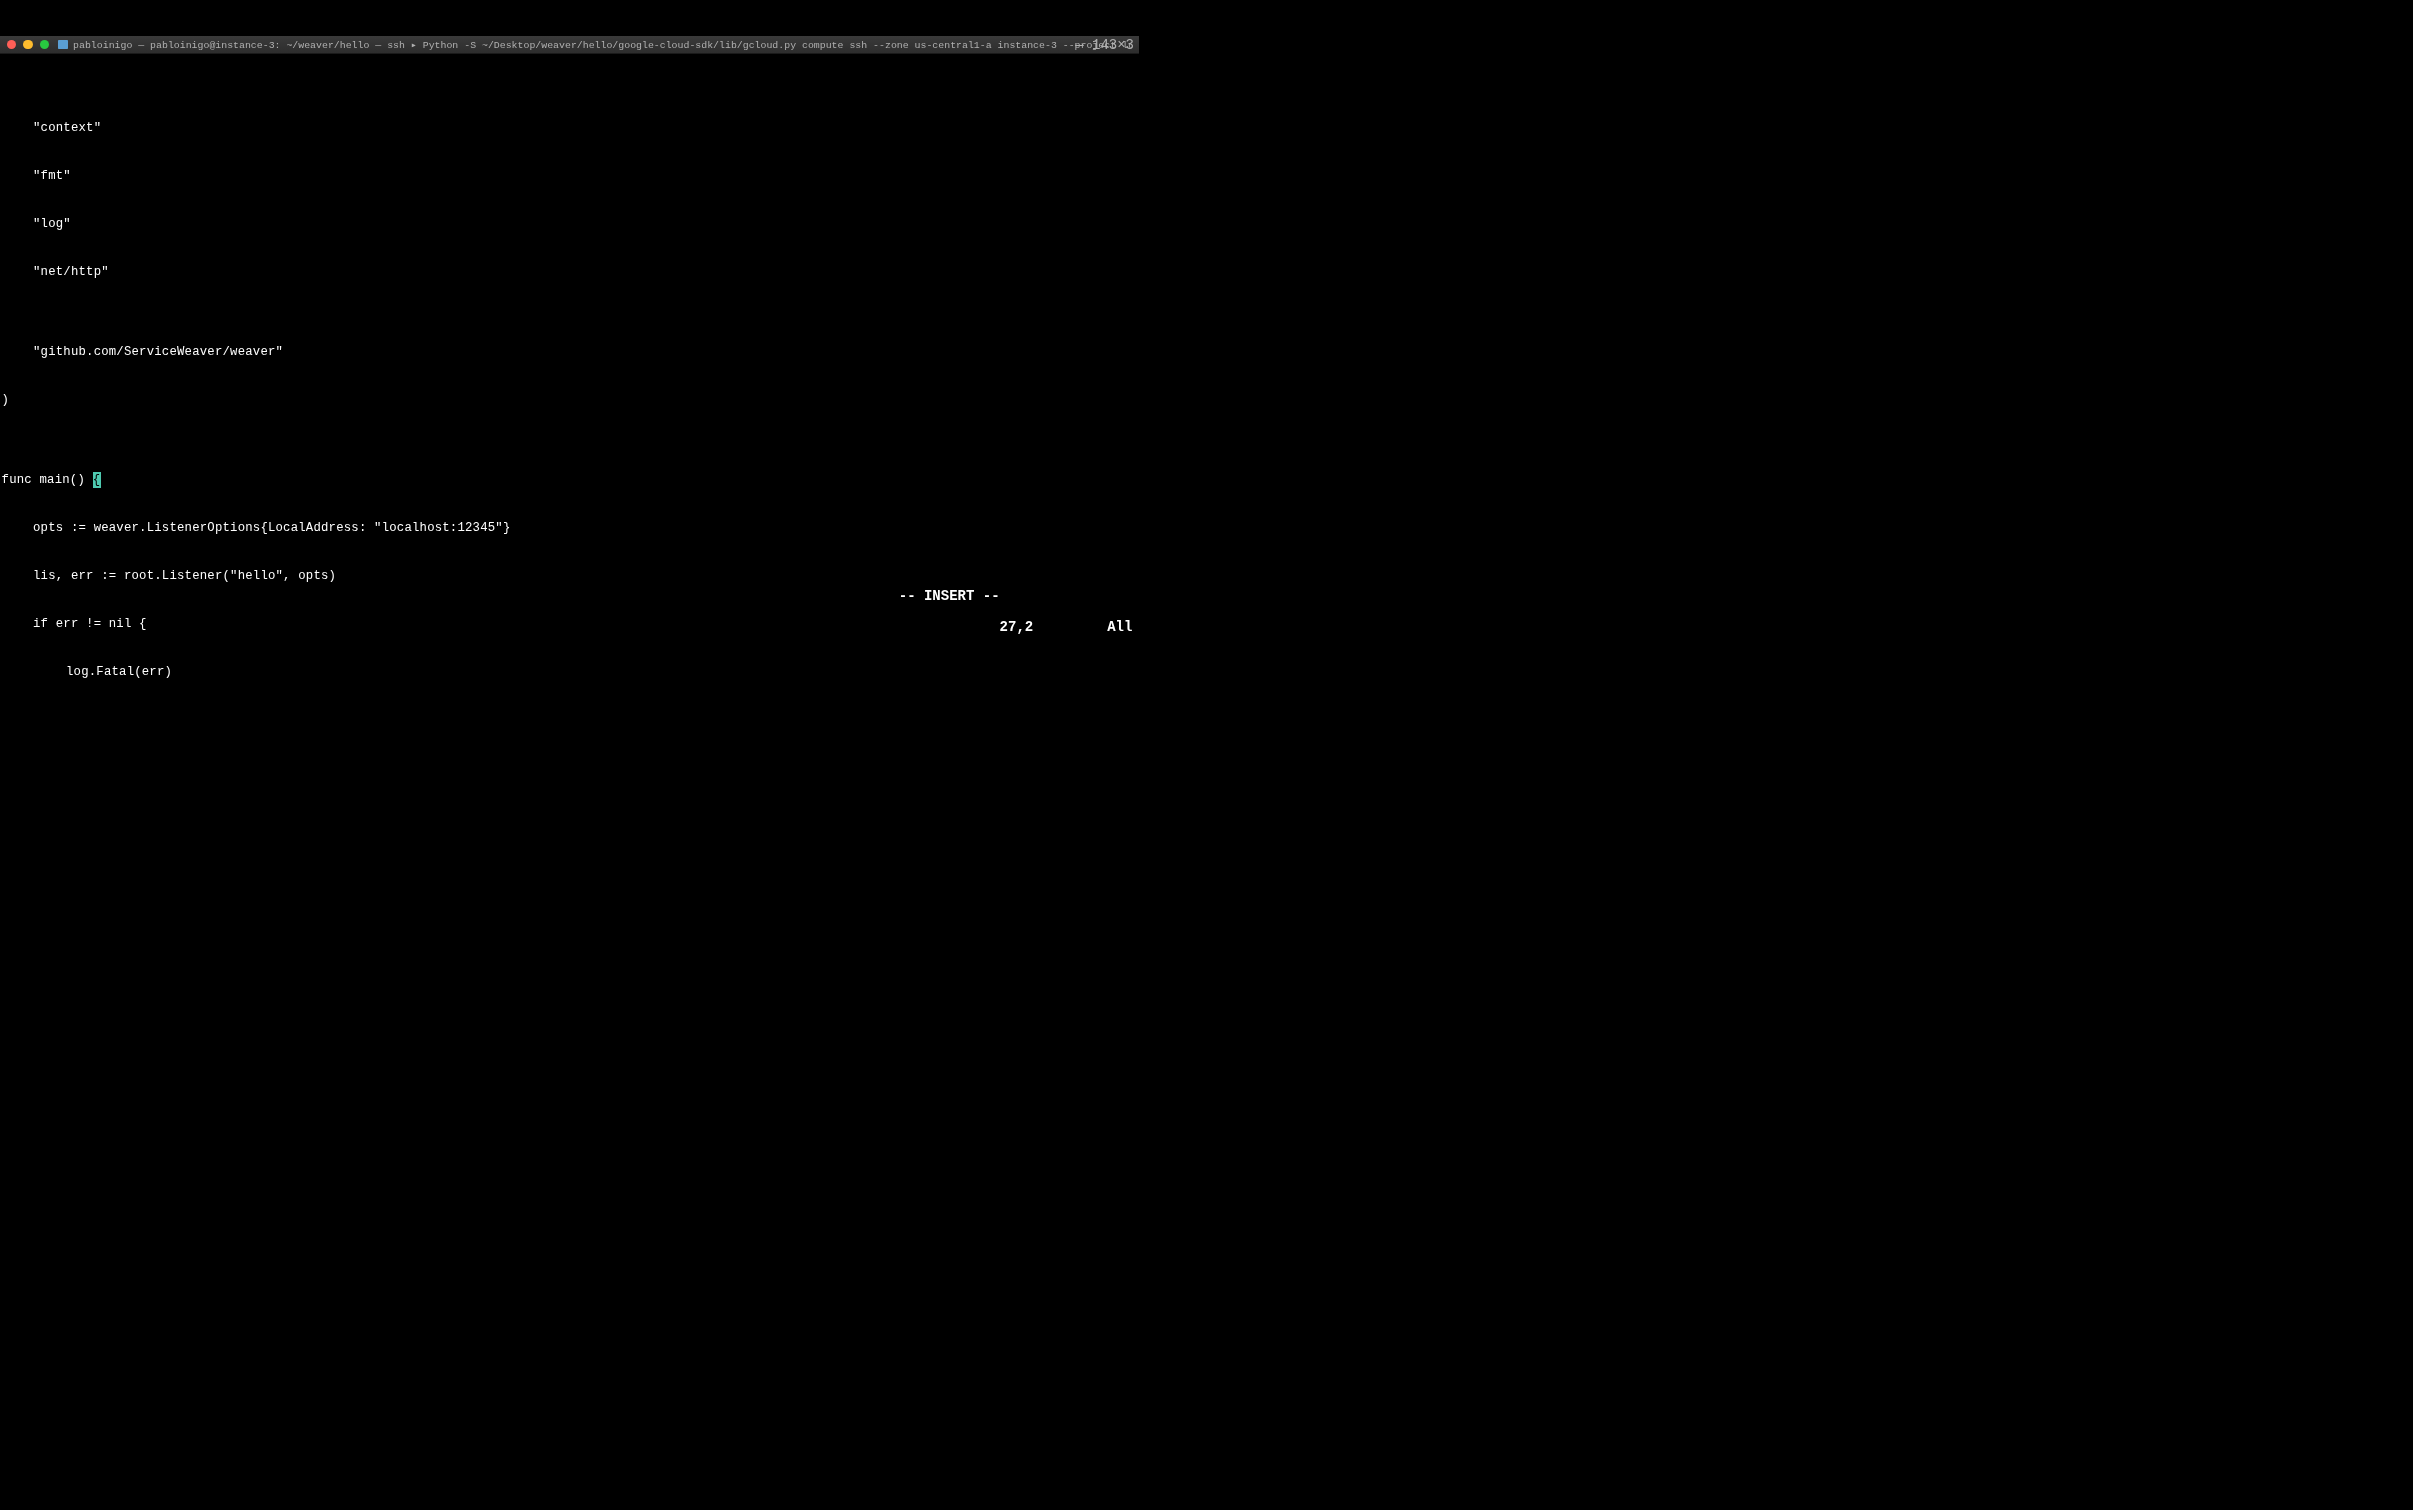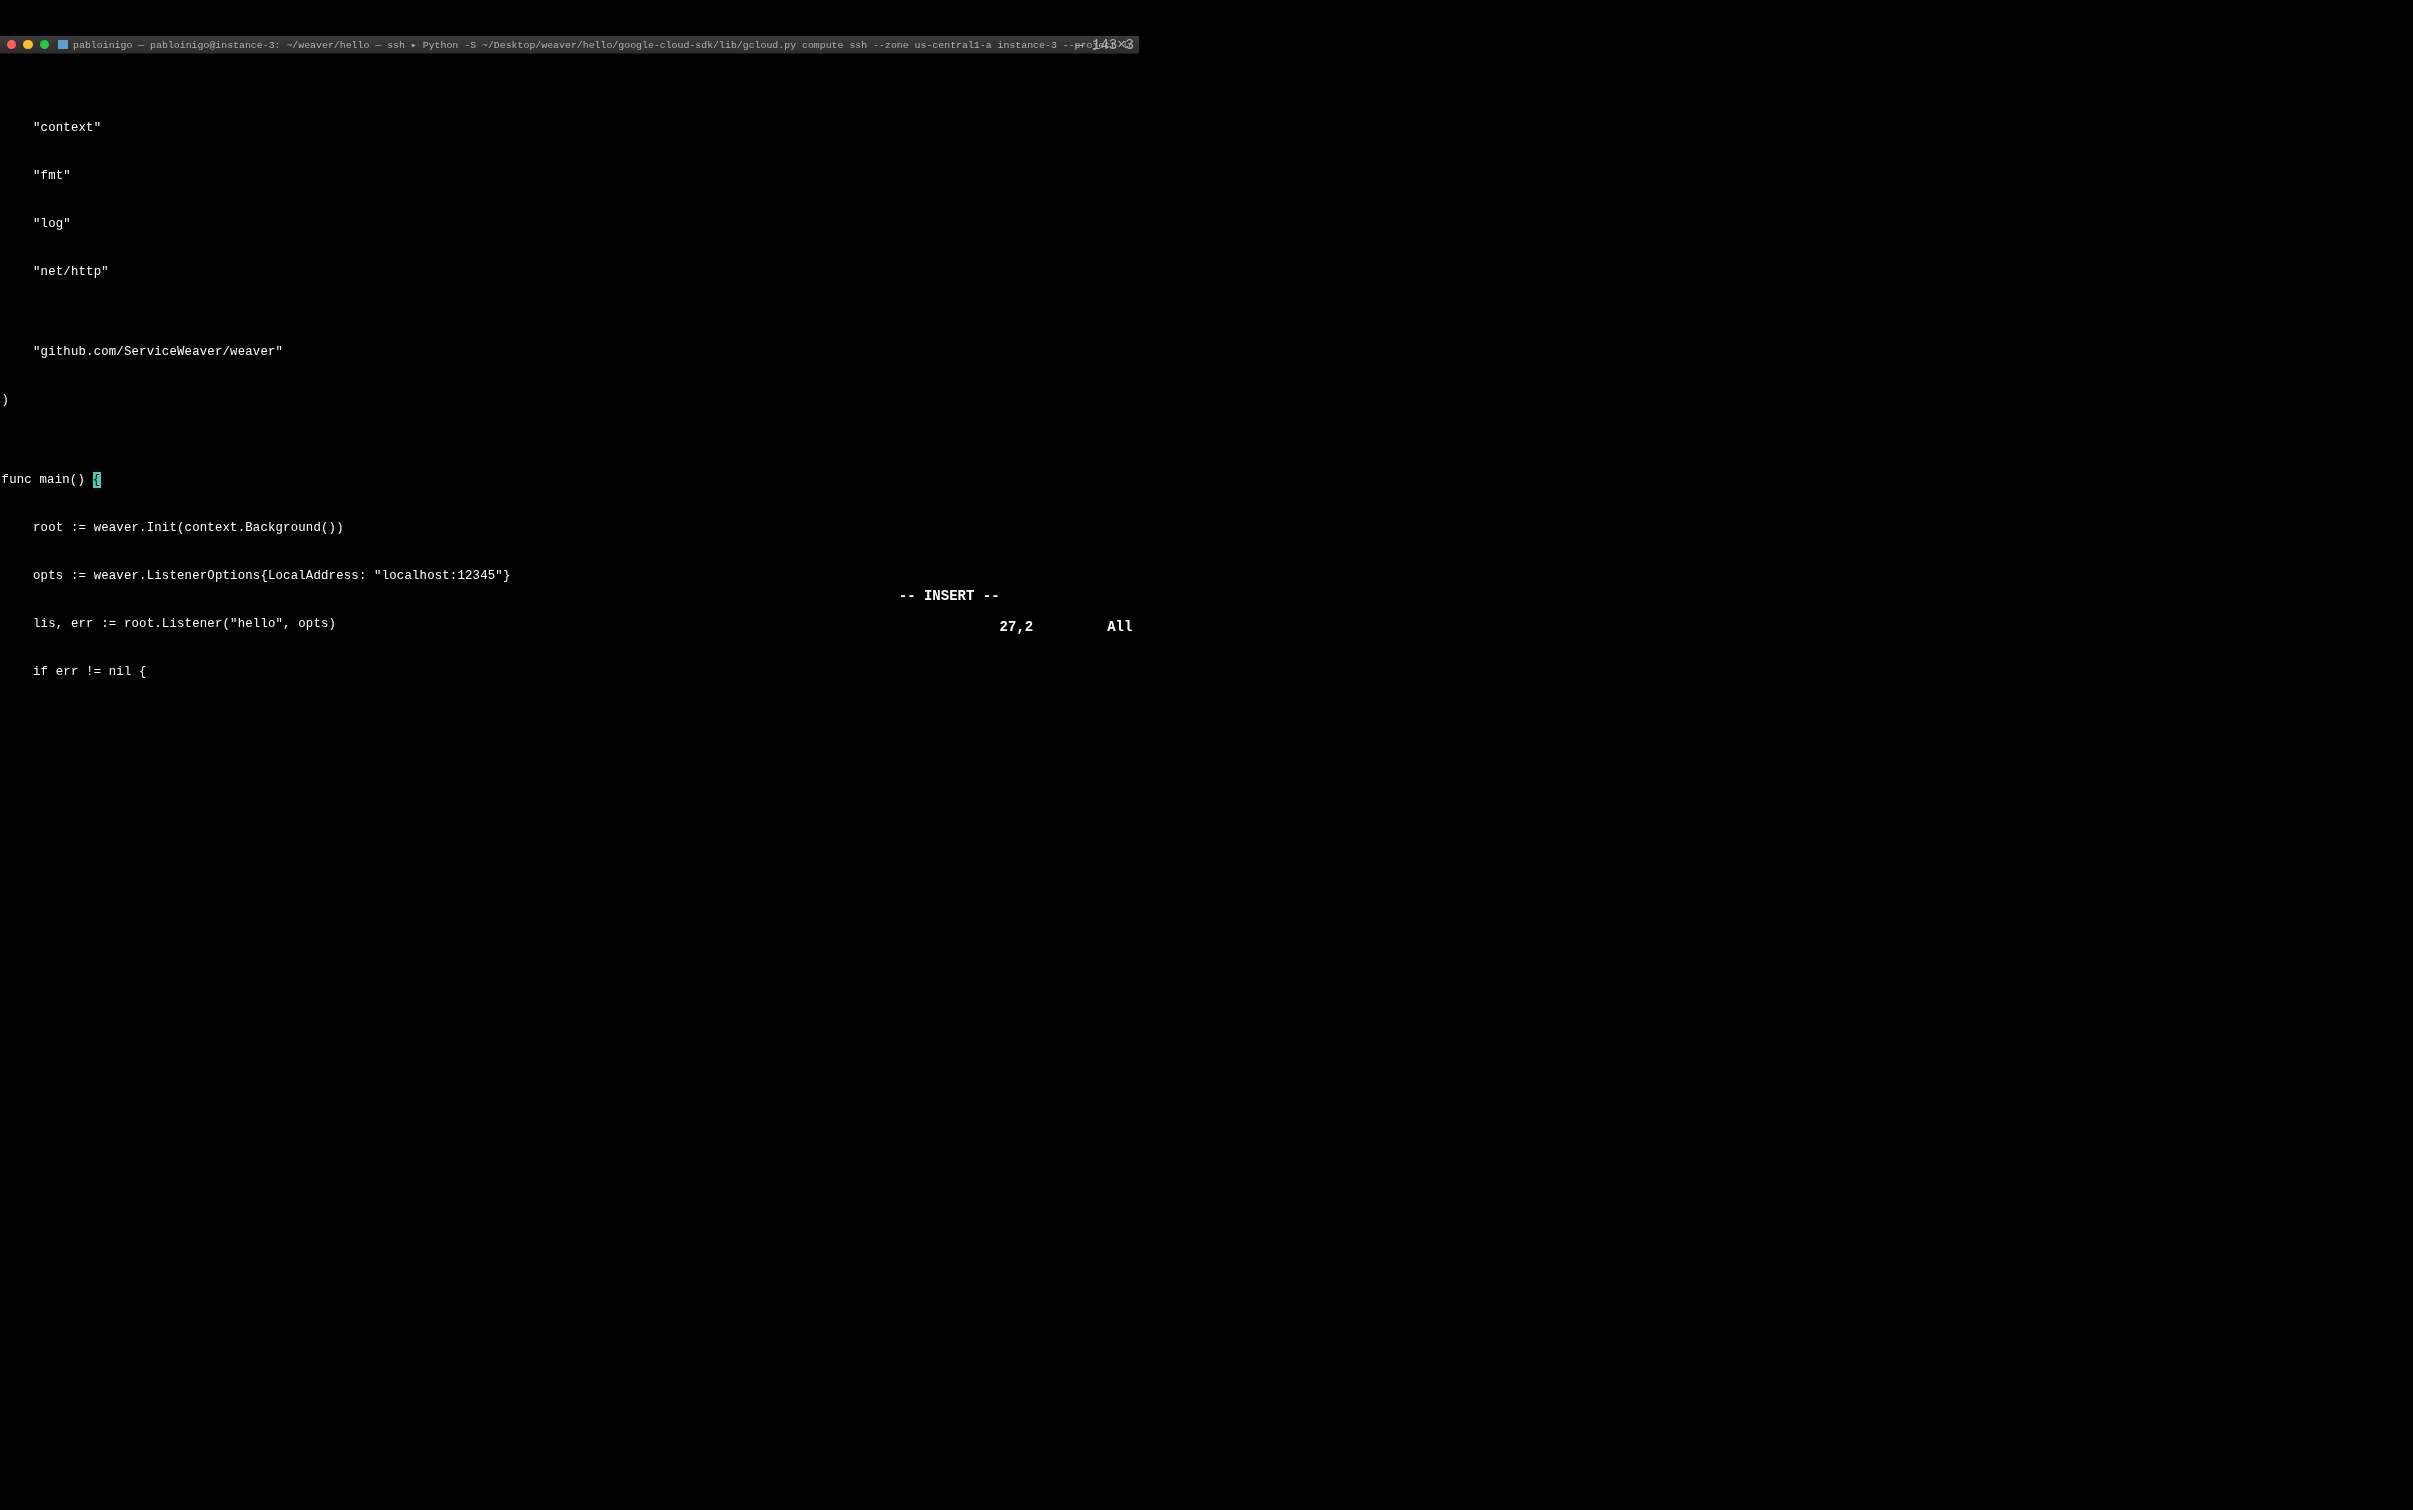--- a/index.html
+++ b/index.html
@@ -162,21 +162,20 @@
     <div class="line"></div>
     <div class="line indent1">"context"</div>
     <div class="line indent1">"fmt"</div>
     <div class="line indent1">"log"</div>
     <div class="line indent1">"net/http"</div>
     <div class="line"></div>
     <div class="line indent1">"github.com/ServiceWeaver/weaver"</div>
     <div class="line">)</div>
     <div class="line"></div>
     <div class="line"><span>func main() </span><span class="brace-highlight">{</span></div>
-    <div class="line indent1">root := weaver.Init(context.Background())</div>
     <div class="line indent1">opts := weaver.ListenerOptions{LocalAddress: "localhost:12345"}</div>
     <div class="line indent1">lis, err := root.Listener("hello", opts)</div>
     <div class="line indent1">if err != nil {</div>
     <div class="line indent2">log.Fatal(err)</div>
     <div class="line indent1">}</div>
     <div class="line indent1">fmt.Printf("hello listener available on %v\n", lis)</div>
     <div class="line"></div>
     <div class="line indent1">// Serve the /hello endpoint.</div>
     <div class="line indent1">http.HandleFunc("/hello", func(w http.ResponseWriter, r *http.Request) {</div>
     <div class="line indent2">fmt.Fprintf(w, "Hello, %s!\n", r.URL.Query().Get("name"))</div>

